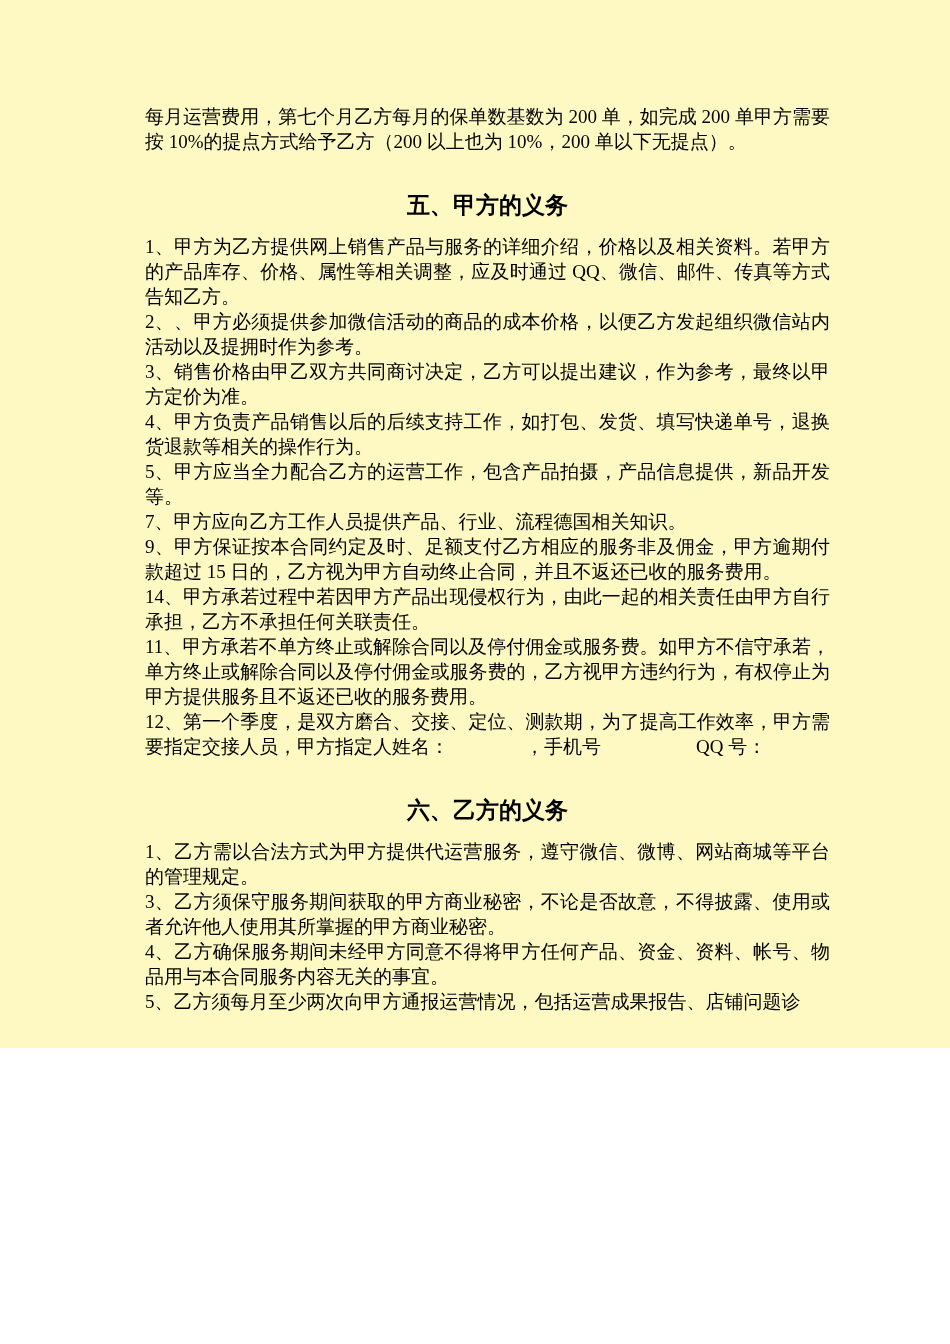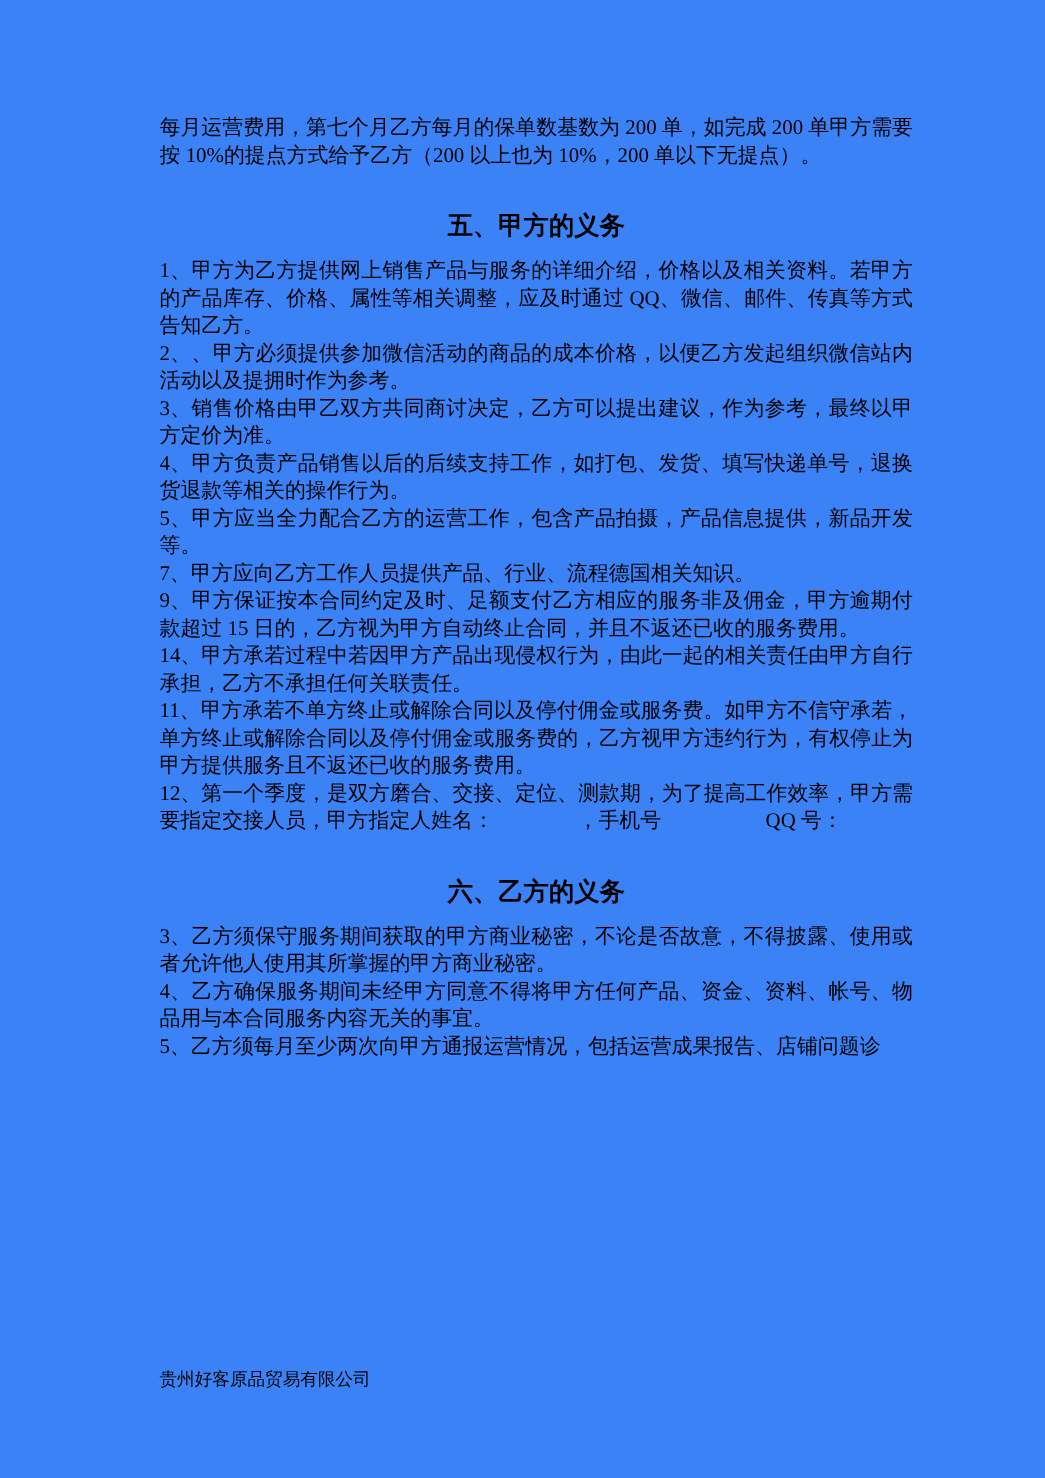--- a/index.html
+++ b/index.html
@@ -4,22 +4,22 @@
 <style>
   html, body {
     margin: 0;
     padding: 0;
     background: #ffffff;
   }
   .page {
     position: relative;
     box-sizing: border-box;
     width: 950px;
-    height: 1344px;
-    background: #3b82f6;
+    height: 1048px;
+    background: #fef9c3;
     padding: 104px 120px 0 145px;
     font-family: "Liberation Serif", "DejaVu Serif", serif;
     font-size: 19px;
     line-height: 25px;
     color: #000000;
     overflow: hidden;
   }
   .clause, .continuation {
     margin: 0;
     text-align: justify;
@@ -57,19 +57,20 @@
   <p class="clause">4、甲方负责产品销售以后的后续支持工作，如打包、发货、填写快递单号，退换货退款等相关的操作行为。</p>
   <p class="clause">5、甲方应当全力配合乙方的运营工作，包含产品拍摄，产品信息提供，新品开发等。</p>
   <p class="clause">7、甲方应向乙方工作人员提供产品、行业、流程德国相关知识。</p>
   <p class="clause">9、甲方保证按本合同约定及时、足额支付乙方相应的服务非及佣金，甲方逾期付款超过 15 日的，乙方视为甲方自动终止合同，并且不返还已收的服务费用。</p>
   <p class="clause">14、甲方承若过程中若因甲方产品出现侵权行为，由此一起的相关责任由甲方自行承担，乙方不承担任何关联责任。</p>
   <p class="clause">11、甲方承若不单方终止或解除合同以及停付佣金或服务费。如甲方不信守承若，单方终止或解除合同以及停付佣金或服务费的，乙方视甲方违约行为，有权停止为甲方提供服务且不返还已收的服务费用。</p>
   <p class="clause">12、第一个季度，是双方磨合、交接、定位、测款期，为了提高工作效率，甲方需要指定交接人员，甲方指定人姓名：　　　　，手机号　　　　　QQ 号：</p>
 
   <h2 class="section-heading">六、乙方的义务</h2>
 
+  <p class="clause">1、乙方需以合法方式为甲方提供代运营服务，遵守微信、微博、网站商城等平台的管理规定。</p>
   <p class="clause">3、乙方须保守服务期间获取的甲方商业秘密，不论是否故意，不得披露、使用或者允许他人使用其所掌握的甲方商业秘密。</p>
   <p class="clause">4、乙方确保服务期间未经甲方同意不得将甲方任何产品、资金、资料、帐号、物品用与本合同服务内容无关的事宜。</p>
   <p class="clause">5、乙方须每月至少两次向甲方通报运营情况，包括运营成果报告、店铺问题诊</p>
 
   <div class="page-footer">贵州好客原品贸易有限公司</div>
 
 </div>
 
 </body></html>

